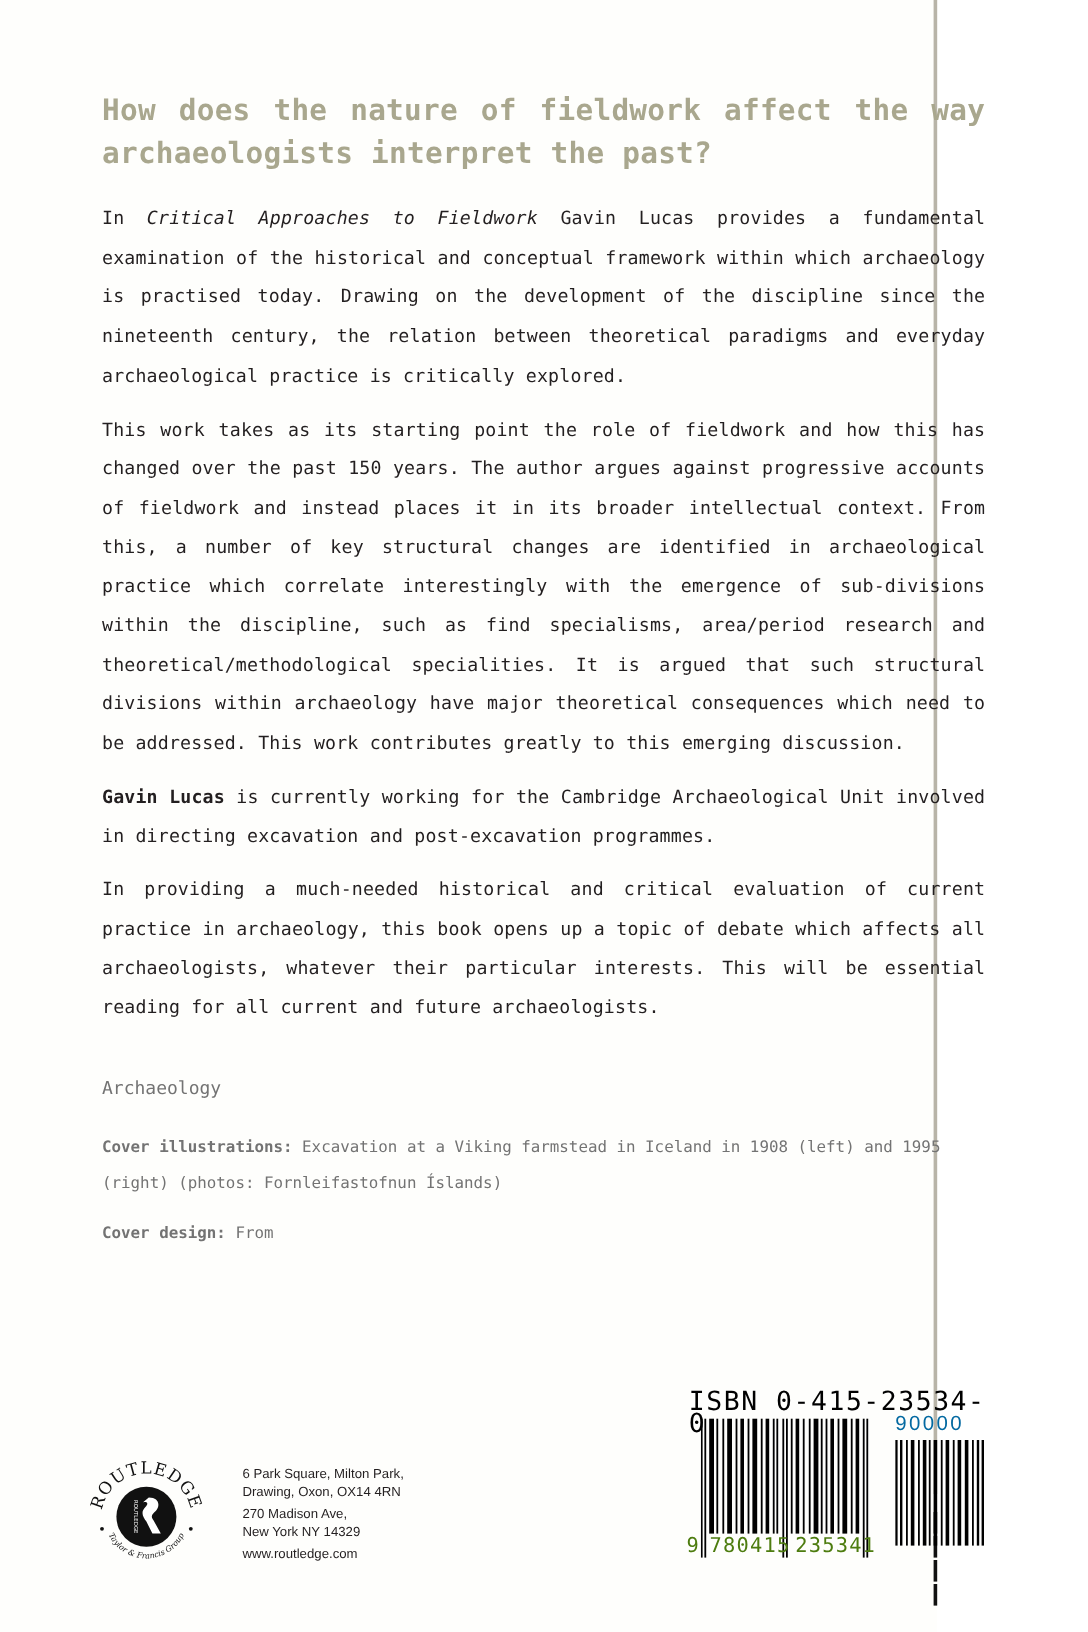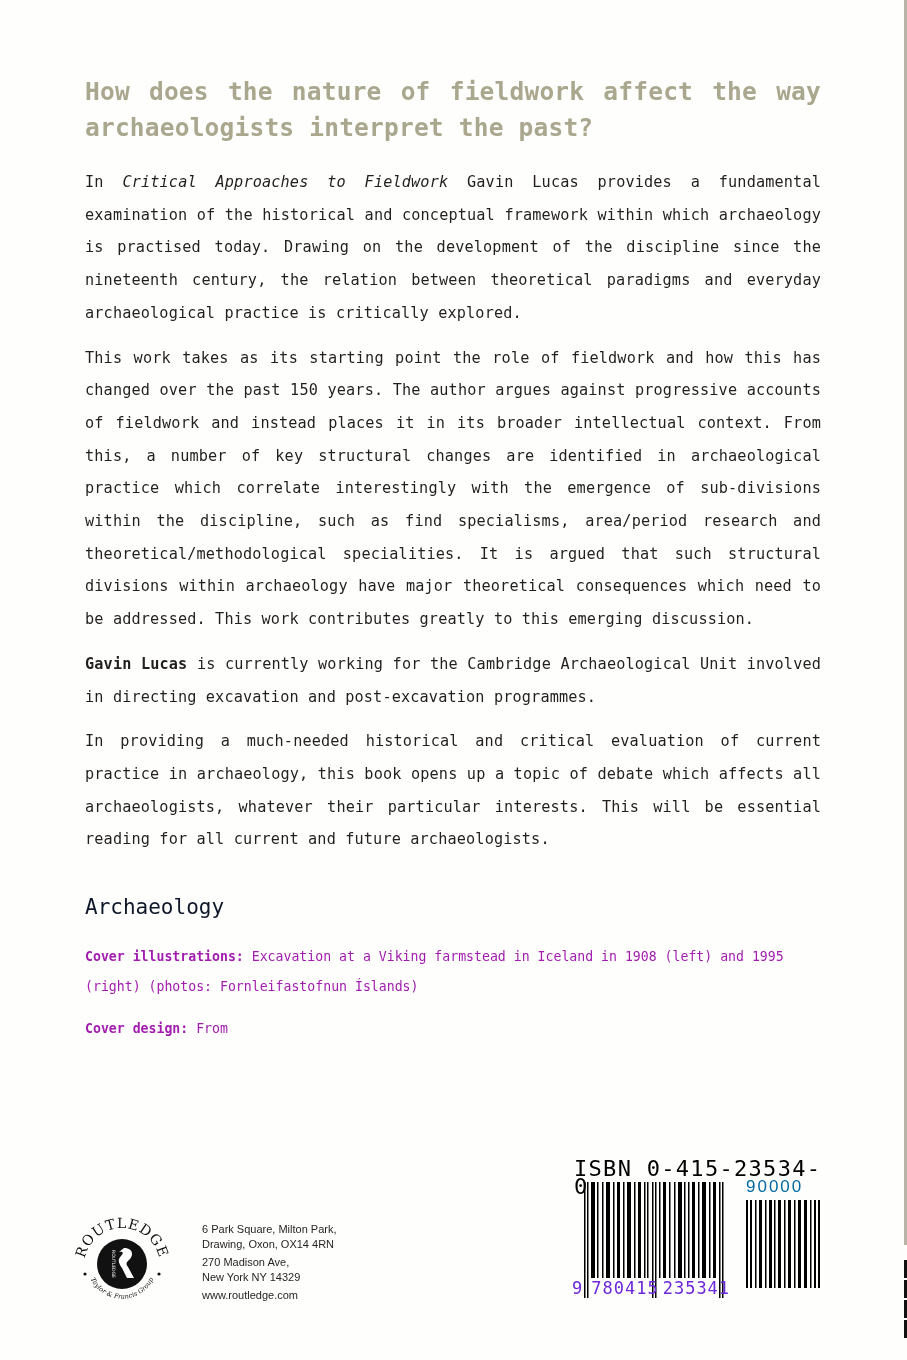--- a/index.html
+++ b/index.html
@@ -11,21 +11,21 @@
       width: 907px;
       height: 1360px;
       position: relative;
       overflow: hidden;
       font-family: "DejaVu Sans Mono", "Liberation Mono", monospace;
       color: #231f20;
     }
     .page {
       position: absolute;
       left: 0; top: 0;
-      width: 907px; height: 1360px;
+      width: 781px; height: 1360px;
       background: #fefefc;
     }
     .spine-edge {
       position: absolute;
       right: 0; top: 0;
       width: 3px; height: 1245px;
       background: #b8b4a8;
     }
     .spine-marks {
       position: absolute;
@@ -59,30 +59,30 @@
       font-size: 15.2px;
       line-height: 32.7px;
       margin: 0 0 12px 0;
       text-align: justify;
       letter-spacing: 0.15px;
       color: #231f20;
     }
     .para .ital { font-style: italic; }
     .para .bold { font-weight: bold; }
     .section-title {
-      font-size: 21px;
+      font-size: 15px;
       line-height: 30px;
-      color: #0f172a;
+      color: #737373;
       margin: 36px 0 20px 0;
     }
     .credits {
       font-size: 13.2px;
       line-height: 30px;
       margin: 0 0 12px 0;
-      color: #a21caf;
+      color: #737373;
     }
     .credits .bold { font-weight: bold; }
 
     
     .publisher {
       position: absolute;
       left: 72px;
       top: 1212px;
       width: 320px;
       height: 100px;
@@ -127,21 +127,21 @@
       font-size: 17px;
       letter-spacing: 2px;
       color: #0369a1;
       line-height: 18px;
     }
     .ean-digits {
       position: absolute;
       left: 0; top: 118px;
       font-family: "DejaVu Sans Mono", "Liberation Mono", monospace;
       font-size: 17px;
-      color: #6d28d9;
+      color: #4d7c0f;
       line-height: 20px;
       letter-spacing: 1px;
     }
     .ean-digits .lead { margin-right: 8px; }
     .ean-digits .grp2 { margin-left: 4px; }
     svg.bars { position: absolute; }
   </style>
 </head>
 <body>
 

